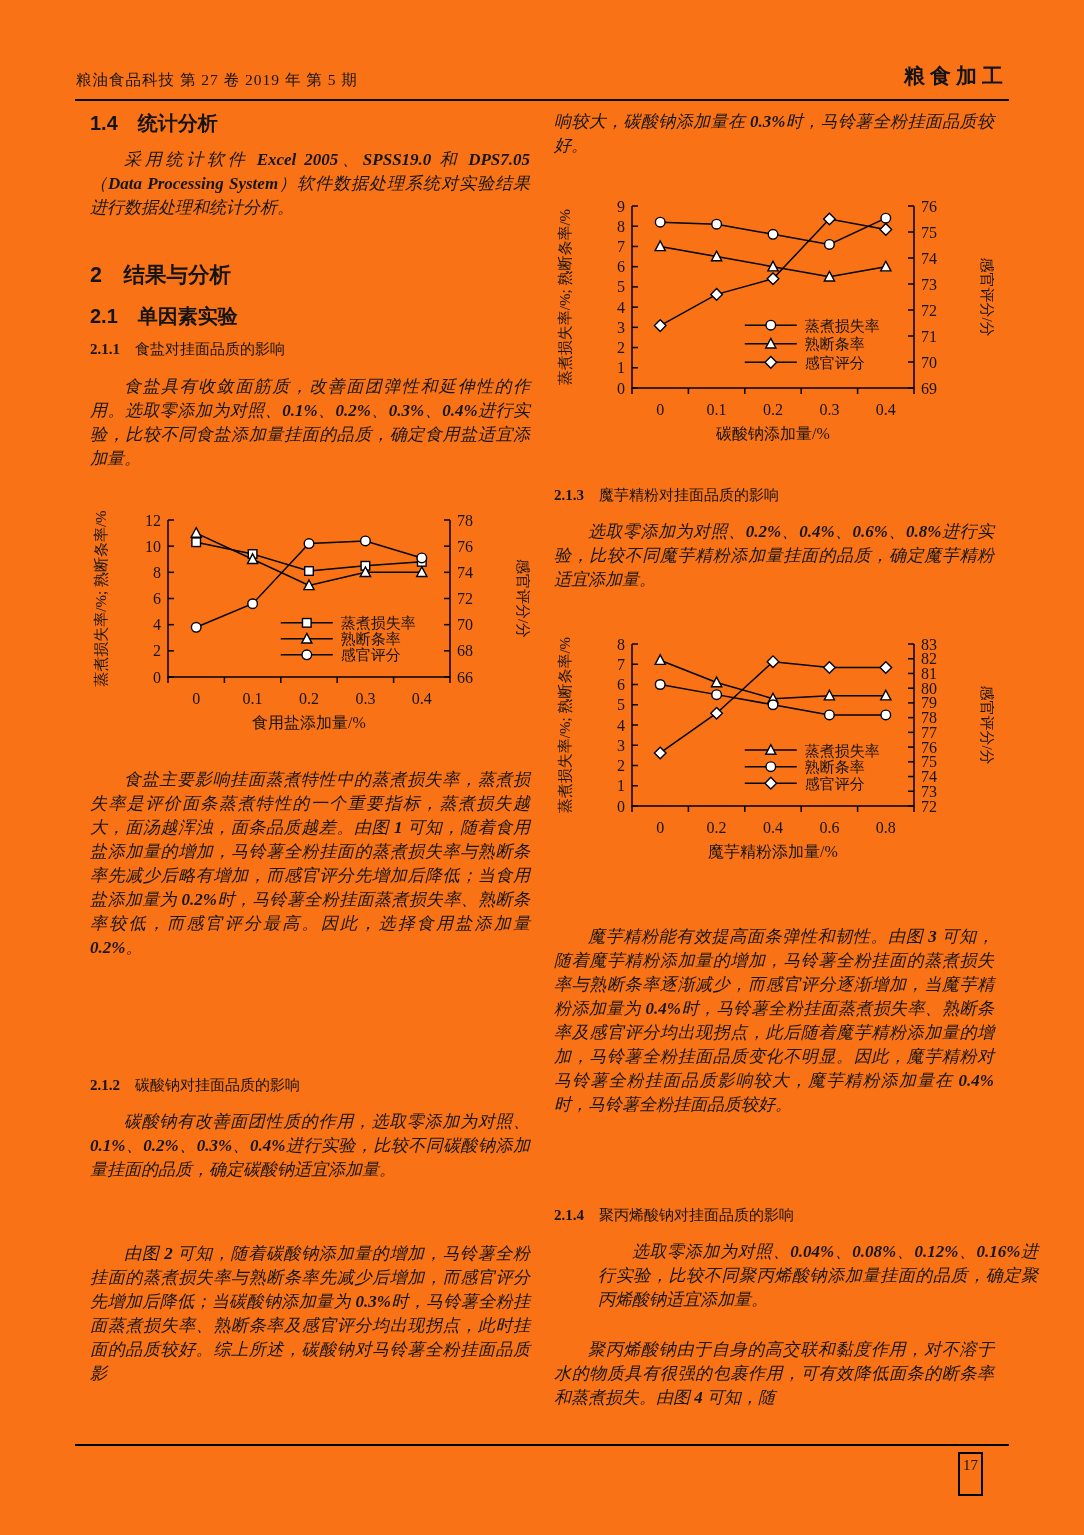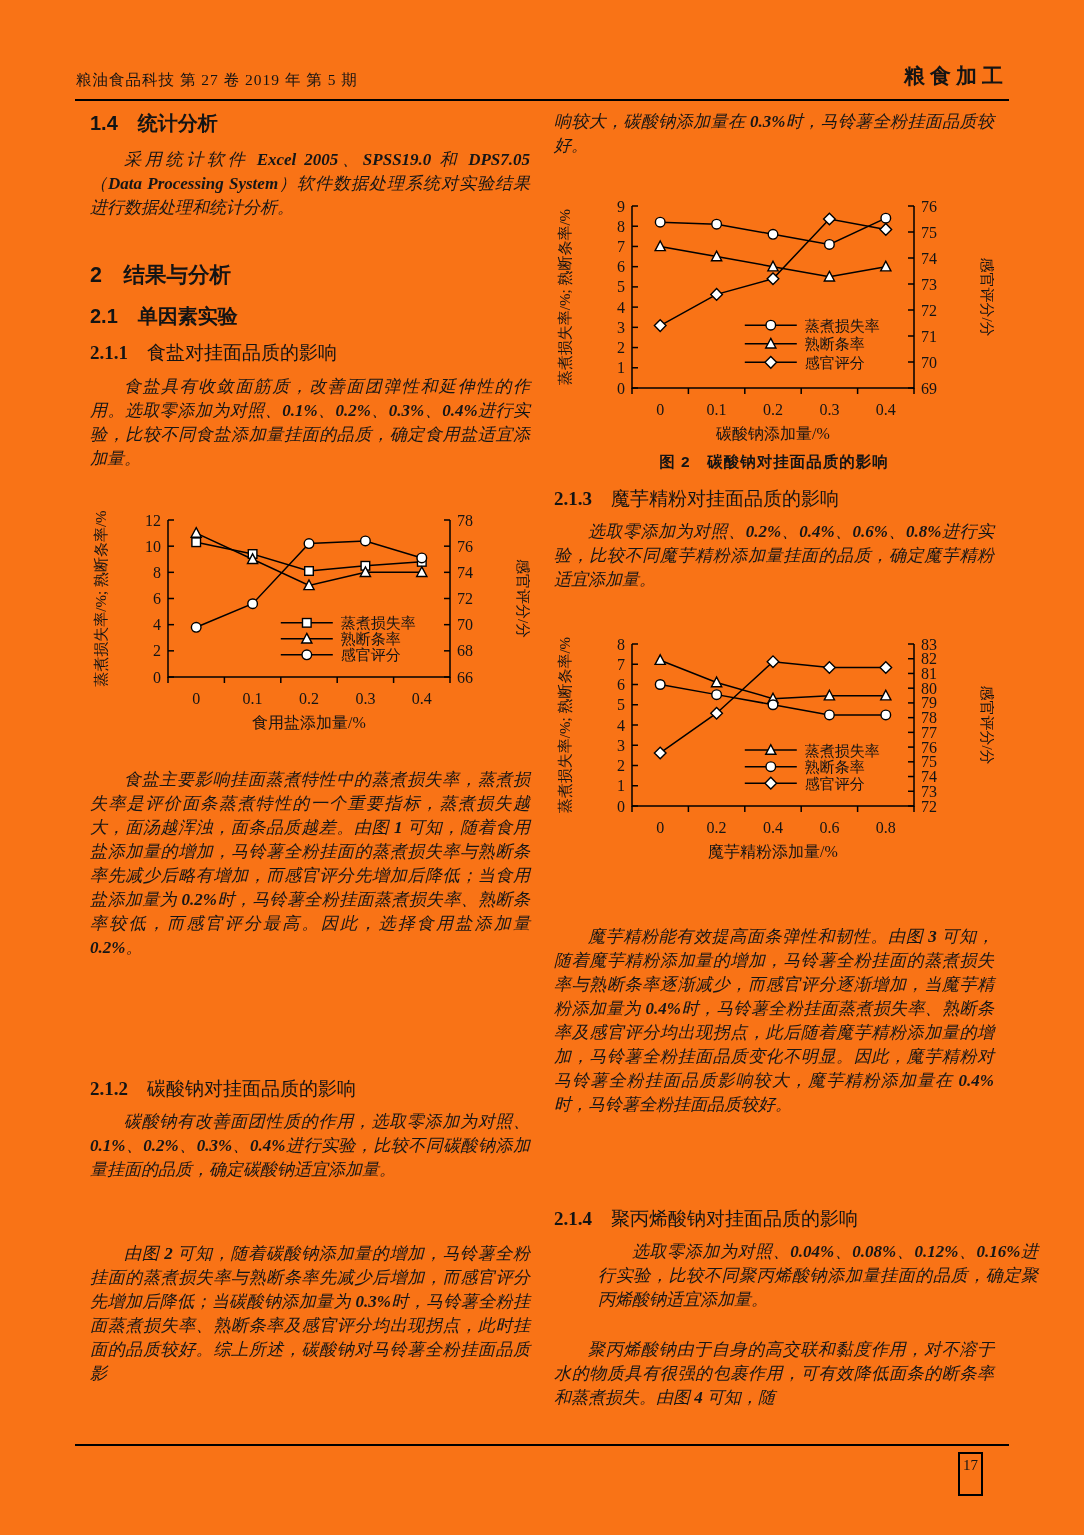--- a/index.html
+++ b/index.html
@@ -12,21 +12,21 @@
   .hdr-right{right:76px;top:62px;font-size:21px;font-weight:bold;letter-spacing:5px;
     font-family:"Liberation Sans","DejaVu Sans",sans-serif;}
   .rule{position:absolute;left:75px;width:934px;height:0;border-top:2px solid #000;}
   .hdr-rule{top:99px;}
   .ft-rule{top:1444px;}
   .col{position:absolute;width:440px;}
   .para{width:440px;font-size:17px;line-height:24px;text-align:justify;color:#161616;font-style:italic;}
   .indent{text-indent:2em;}
   .h1{font-family:"Liberation Sans","DejaVu Sans",sans-serif;font-weight:bold;font-size:21.5px;}
   .h2{font-family:"Liberation Sans","DejaVu Sans",sans-serif;font-weight:bold;font-size:20px;}
-  .h3{font-size:19px;}
+  .h3{font-size:15px;}
   .figure{width:440px;}
   .figcap{width:440px;text-align:center;font-size:15.5px;font-weight:bold;margin-top:2px;
     font-family:"Liberation Sans","DejaVu Sans",sans-serif;letter-spacing:1px;}
   .pagenum{position:absolute;left:958px;top:1452px;width:25px;height:44px;border:2px solid #000;
     box-sizing:border-box;text-align:center;font-size:15px;line-height:23px;}
   svg text{fill:#141414;}
   b{font-weight:bold;}
 </style>
 </head>
 <body>
@@ -203,21 +203,20 @@
           <line x1="190.8" y1="129.21" x2="242.8" y2="129.21" stroke="#000" stroke-width="1.5"></line>
           <circle cx="216.8" cy="129.21" r="4.8" fill="#fff" stroke="#000" stroke-width="1.4"></circle>
           <text x="250.8" y="134.71" font-size="15" font-family="&quot;Liberation Serif&quot;,&quot;DejaVu Serif&quot;,serif">蒸煮损失率</text>
           <line x1="190.8" y1="147.774" x2="242.8" y2="147.774" stroke="#000" stroke-width="1.5"></line>
           <polygon points="216.8,142.374 221.9,151.974 211.70000000000002,151.974" fill="#fff" stroke="#000" stroke-width="1.4"></polygon>
           <text x="250.8" y="153.274" font-size="15" font-family="&quot;Liberation Serif&quot;,&quot;DejaVu Serif&quot;,serif">熟断条率</text>
           <line x1="190.8" y1="166.338" x2="242.8" y2="166.338" stroke="#000" stroke-width="1.5"></line>
           <polygon points="216.8,160.53799999999998 222.60000000000002,166.338 216.8,172.138 211,166.338" fill="#fff" stroke="#000" stroke-width="1.4"></polygon>
           <text x="250.8" y="171.838" font-size="15" font-family="&quot;Liberation Serif&quot;,&quot;DejaVu Serif&quot;,serif">感官评分</text>
         </svg>
-      <div class="figcap rich">图 <b>2</b>　碳酸钠对挂面品质的影响</div>
     </div>
 
     <div class="abs h3 rich" style="top:486px;"><b>2.1.3</b>　魔芋精粉对挂面品质的影响</div>
     <div class="abs para indent rich" style="top:520px;">选取零添加为对照、<b>0.2%</b>、<b>0.4%</b>、<b>0.6%</b>、<b>0.8%</b>进行实验，比较不同魔芋精粉添加量挂面的品质，确定魔芋精粉适宜添加量。</div>
 
     <div class="abs figure" style="top:634px;">
       <svg width="440" height="230" viewBox="0 0 440 230">
           <path d="M78 10 V172 H360 V10" stroke="#000" stroke-width="1.5" fill="none"></path>
           <line x1="78" y1="172" x2="84" y2="172" stroke="#000" stroke-width="1.5" fill="none"></line>
           <text x="71" y="177.5" text-anchor="end" font-size="16" font-family="&quot;Liberation Serif&quot;,&quot;DejaVu Serif&quot;,serif">0</text>

